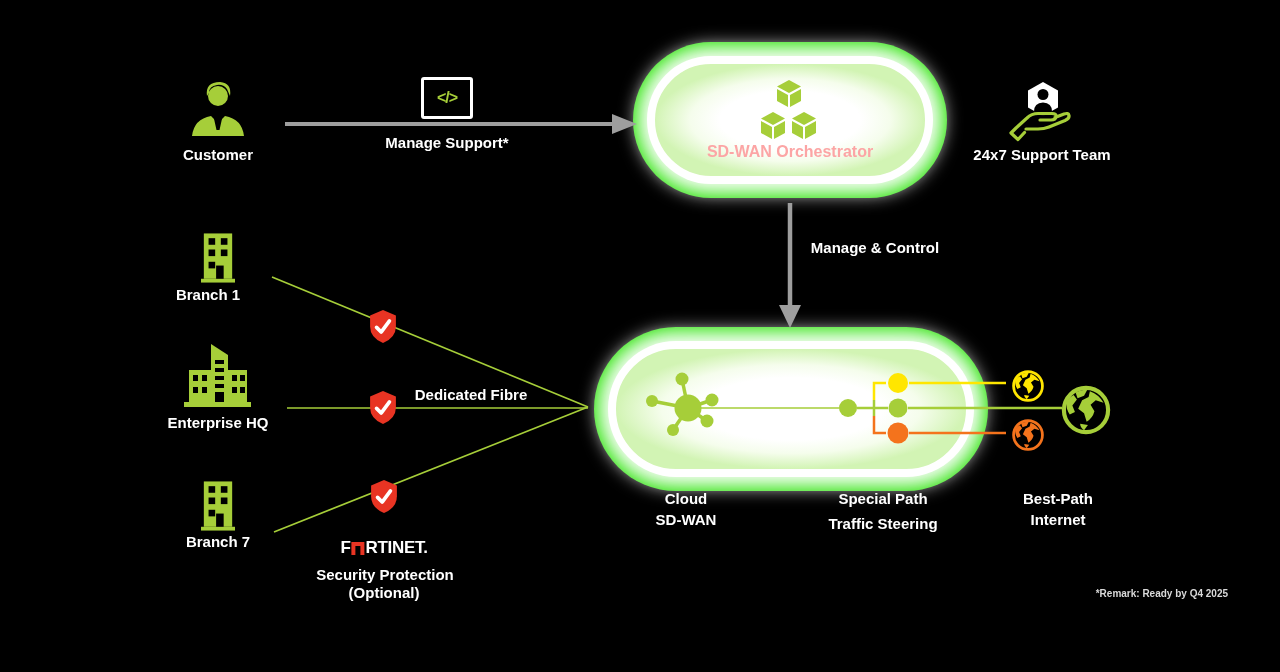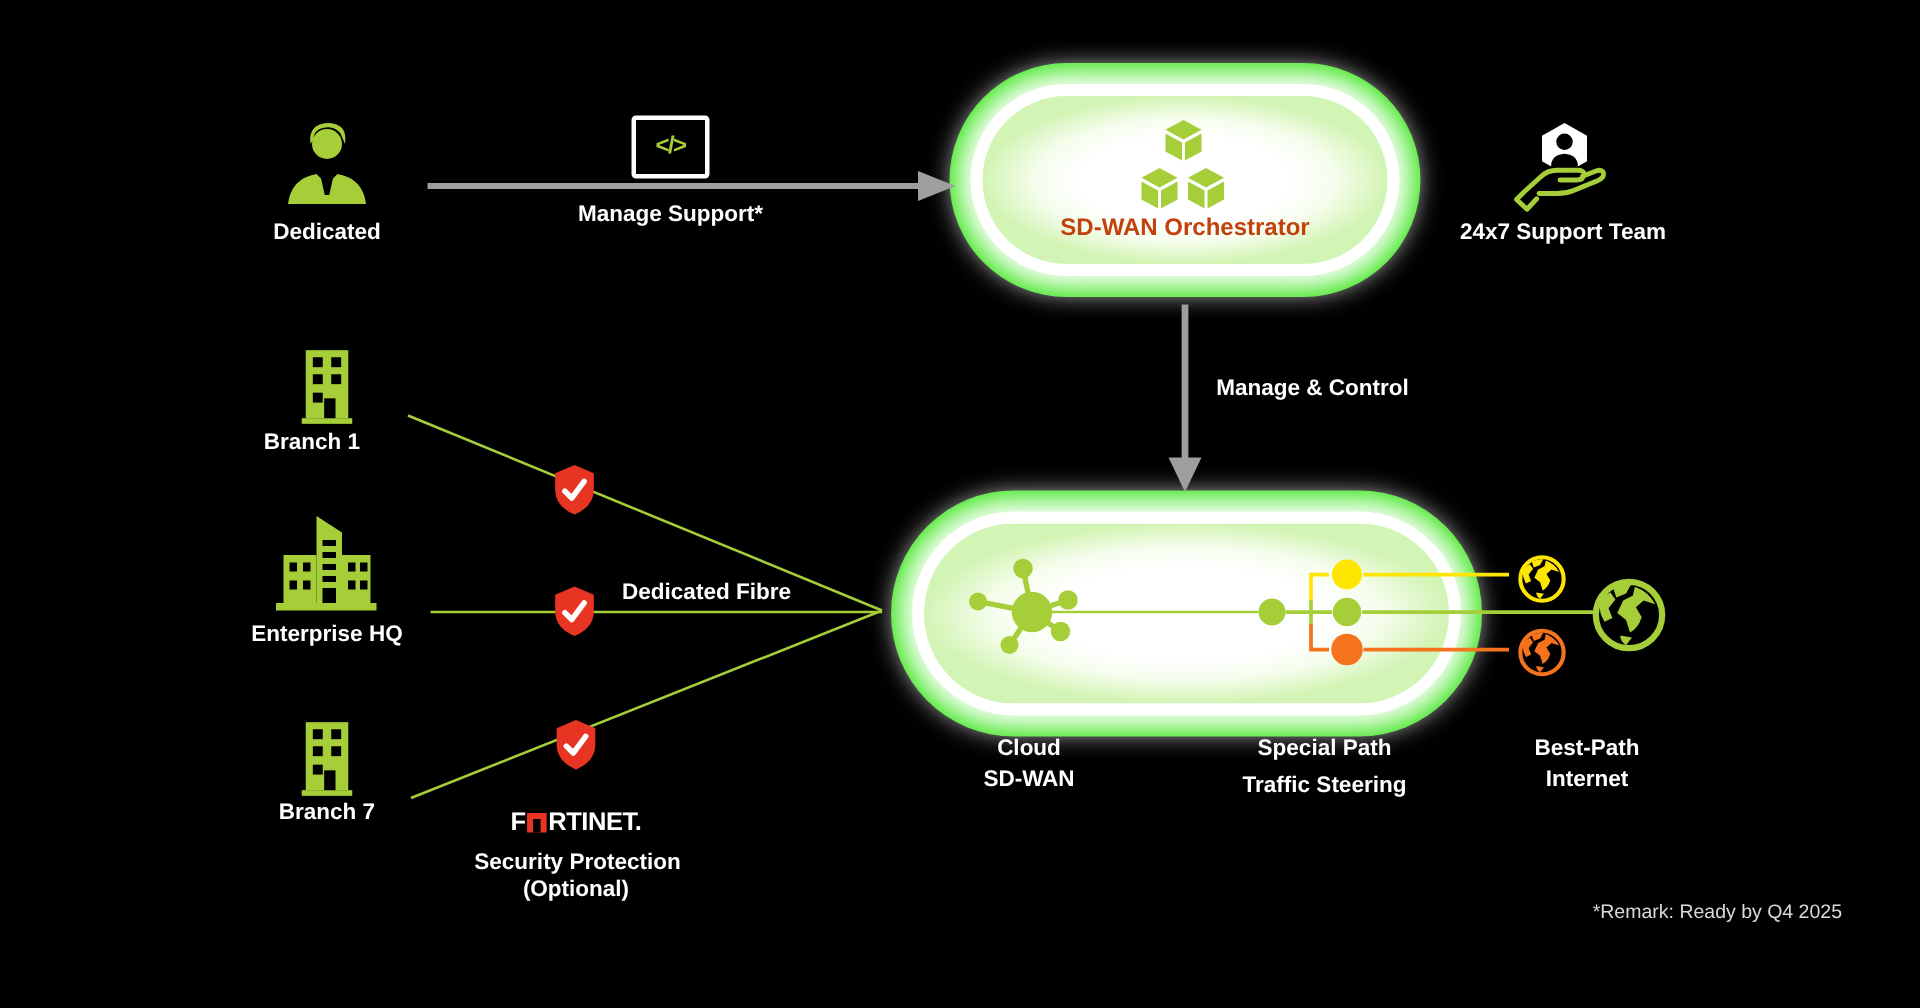--- a/index.html
+++ b/index.html
@@ -16,31 +16,31 @@
   .f-lime{fill:var(--lime);}     .s-lime{stroke:var(--lime);}
   .f-red{fill:var(--red);}       .f-black{fill:#000;}
   .f-white{fill:#fff;}
   .f-yellow{fill:var(--yellow);} .s-yellow{stroke:var(--yellow);}
   .f-orange{fill:var(--orange);} .s-orange{stroke:var(--orange);}
   .f-gray{fill:var(--gray);}     .s-gray{stroke:var(--gray);}
   .globe-yellow{color:var(--yellow);} .globe-orange{color:var(--orange);} .globe-lime{color:var(--lime);}
   
   .lbl{position:absolute;z-index:10;transform:translate(-50%,-50%);color:#fff;font-weight:bold;
        font-size:15px;line-height:1.2;white-space:nowrap;}
-  .lbl-faint{color:#c2410c;font-size:16px;}
+  .lbl-faint{color:#fca5a5;font-size:16px;}
   .code-icon{position:absolute;z-index:10;left:421px;top:77px;width:46px;height:36px;
              border:3px solid #fff;border-radius:3px;display:flex;align-items:center;justify-content:center;}
   .code-icon span{color:var(--lime);font-weight:bold;font-size:16px;letter-spacing:-1px;}
   .fortinet{position:absolute;z-index:10;left:384px;top:548px;transform:translate(-50%,-50%);
             display:flex;align-items:center;color:#fff;font-weight:bold;font-size:17px;letter-spacing:-.3px;}
   .fortinet .o-mark{display:inline-block;width:13px;height:13px;background:var(--red);
             position:relative;margin:0 1px;}
   .fortinet .o-mark::after{content:"";position:absolute;left:4px;top:4px;width:5px;height:9px;background:#000;}
-  .remark{position:absolute;z-index:10;right:52px;top:600px;color:var(--remark);
-          font-weight:normal;font-size:13px;white-space:nowrap;}
+  .remark{position:absolute;z-index:10;right:52px;top:588px;color:var(--remark);
+          font-weight:bold;font-size:10px;white-space:nowrap;}
 </style>
 </head>
 <body>
 
 <div class="canvas">
 
   <div class="pill" style="left:633px;top:42px;width:314px;height:156px">
     <div class="glow"></div>
     <div class="ring"></div>
   </div>
@@ -178,25 +178,25 @@
       <use href="#globe" x="1011" y="369" width="34" height="34" class="globe-yellow"></use>
       <use href="#globe" x="1011" y="418" width="34" height="34" class="globe-orange"></use>
       <use href="#globe" x="1060" y="384" width="52" height="52" class="globe-lime"></use>
     </g>
   </svg>
 
   <div class="code-icon">
     <span>&lt;/&gt;</span>
   </div>
 
-  <div class="lbl" style="left:218px;top:155px">Dedicated</div>
+  <div class="lbl" style="left:218px;top:155px">Customer</div>
   <div class="lbl" style="left:447px;top:143px">Manage Support*</div>
   <div class="lbl lbl-faint" style="left:790px;top:152px">SD-WAN Orchestrator</div>
   <div class="lbl" style="left:1042px;top:155px">24x7 Support Team</div>
-  <div class="lbl" style="left:875px;top:259px">Manage &amp; Control</div>
+  <div class="lbl" style="left:875px;top:248px">Manage &amp; Control</div>
   <div class="lbl" style="left:208px;top:295px">Branch 1</div>
   <div class="lbl" style="left:218px;top:423px">Enterprise HQ</div>
   <div class="lbl" style="left:218px;top:542px">Branch 7</div>
   <div class="lbl" style="left:471px;top:395px">Dedicated Fibre</div>
   <div class="lbl" style="left:686px;top:499px">Cloud</div>
   <div class="lbl" style="left:686px;top:520px">SD-WAN</div>
   <div class="lbl" style="left:883px;top:499px">Special Path</div>
   <div class="lbl" style="left:883px;top:524px">Traffic Steering</div>
   <div class="lbl" style="left:1058px;top:499px">Best-Path</div>
   <div class="lbl" style="left:1058px;top:520px">Internet</div>

